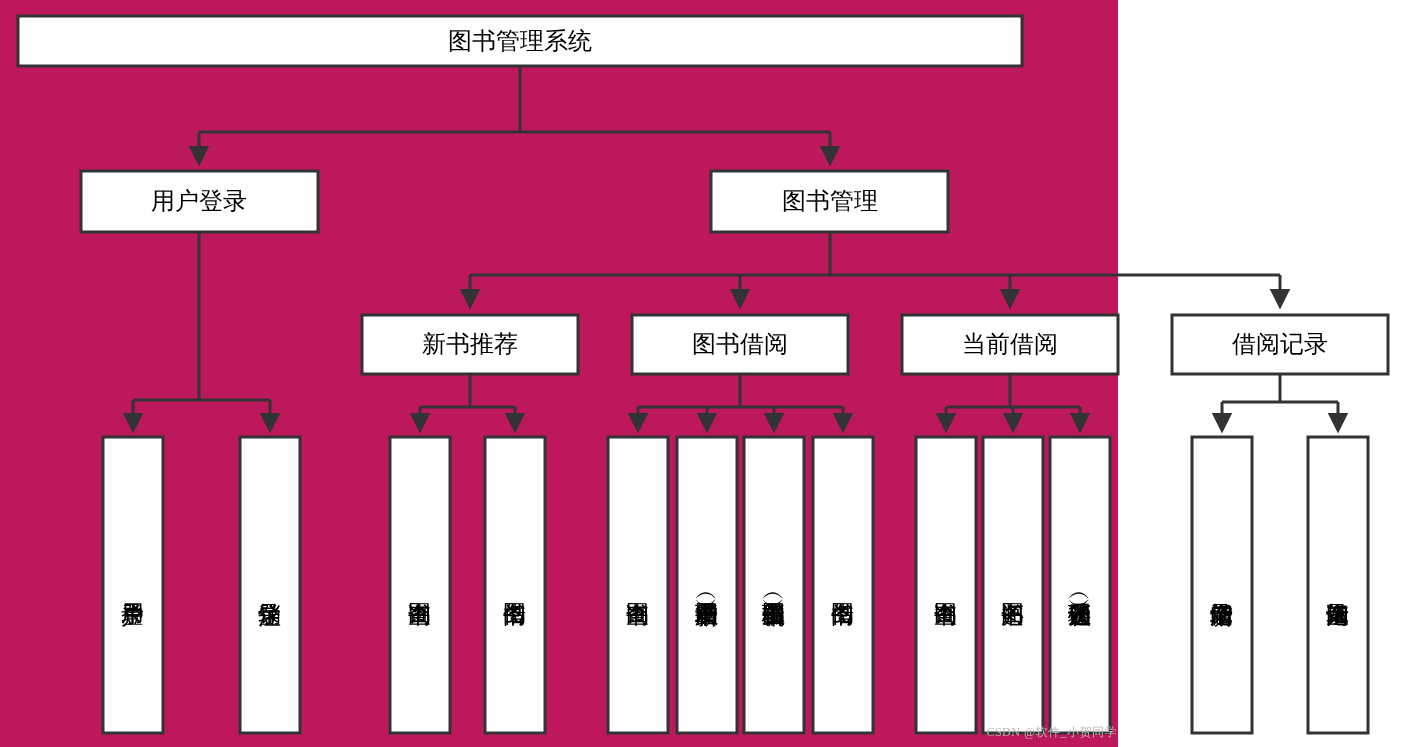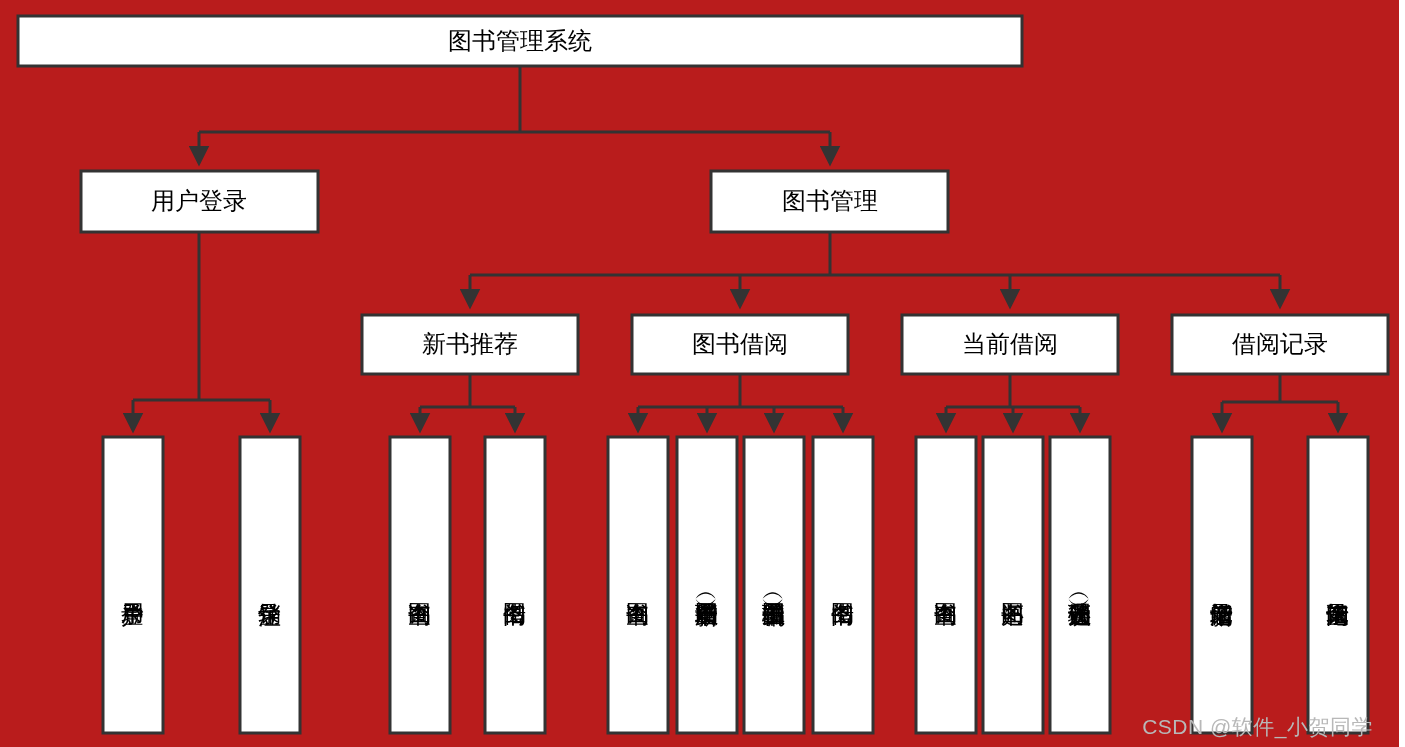--- a/index.html
+++ b/index.html
@@ -9,23 +9,23 @@
     background: #ffffff;
   }
   body {
     width: 1405px;
     height: 747px;
     font-family: "Liberation Sans", "DejaVu Sans", sans-serif;
     overflow: hidden;
   }
   #diagram-root {
     position: relative;
-    width: 1399px;
+    width: 1118px;
     height: 747px;
-    background: #b91c1c;
+    background: #be185d;
   }
   svg#flow-svg {
     position: absolute;
     left: 0;
     top: 0;
     width: 1405px;
     height: 747px;
     display: block;
   }
   .node-rect {
@@ -44,24 +44,24 @@
     stroke: #333333;
     stroke-width: 3;
     fill: none;
   }
   .arrow-head {
     fill: #333333;
     stroke: none;
   }
   .watermark {
     position: absolute;
-    right: 26px;
+    right: 1px;
     bottom: 6px;
-    font-family: Liberation Sans, sans-serif;
-    font-size: 21px;
+    font-family: Liberation Serif, serif;
+    font-size: 12px;
     color: #b8b8b8;
     letter-spacing: 0.5px;
     white-space: nowrap;
     user-select: none;
   }
 </style>
 </head>
 <body>
 
 <div id="diagram-root">

